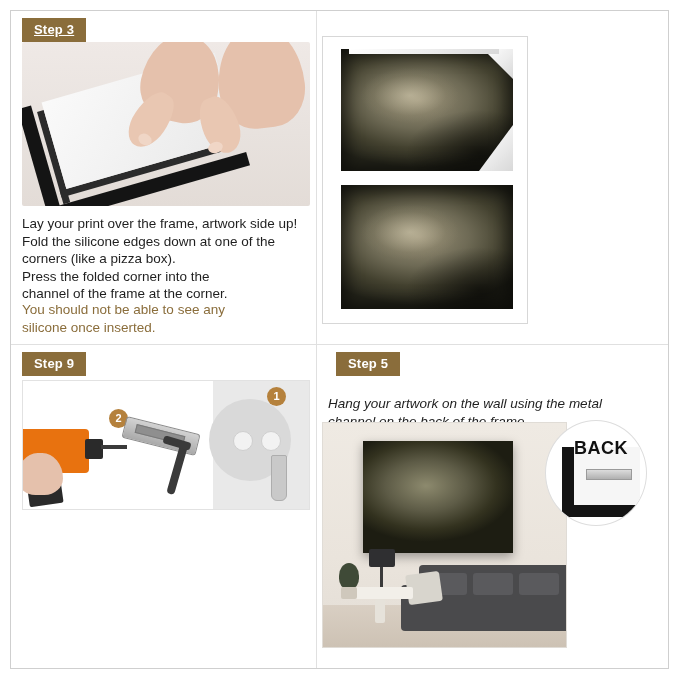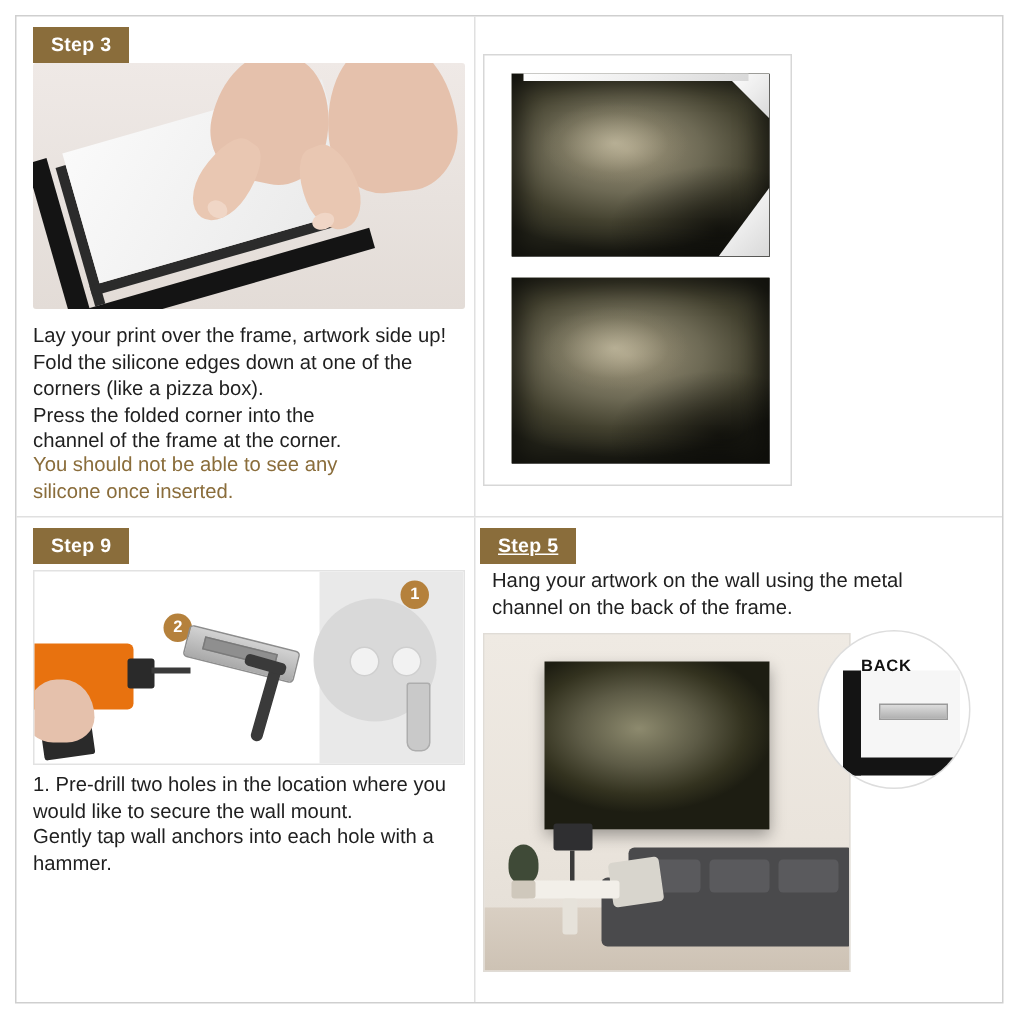--- a/index.html
+++ b/index.html
@@ -271,21 +271,21 @@
     height: 104px;
     border-radius: 50%;
     background: #ffffff;
     border: 1px solid #dddddd;
     overflow: hidden;
   }
   .back-label {
     position: absolute;
     left: 574px;
     top: 438px;
-    font-size: 11px;
+    font-size: 18px;
     font-weight: bold;
     color: #111;
     letter-spacing: 0.5px;
   }
   .back-frame-v {
     position: absolute;
     left: 16px;
     top: 26px;
     width: 12px;
     height: 70px;
@@ -326,21 +326,21 @@
 <body>
 
 <div class="page">
   <div class="frame"></div>
 
   <div class="divider" style="left:11px; top:344px; width:657px; height:1px;"></div>
 
   <div class="divider" style="left:316px; top:345px; width:1px; height:323px;"></div>
   <div class="divider" style="left:316px; top:11px; width:1px; height:333px;"></div>
 
-  <div class="step-badge" style="left:22px; top:18px;">Step 3</div>
+  <div class="step-badge" style="left:22px; top:18px;text-decoration:underline;">Step 3</div>
 
   <div class="photo" id="photo-step3-main">
 
     <div class="frame-corner">
       <div class="fc-bar" style="left:0; top:0; width:14px; height:118px;"></div>
       <div class="fc-bar" style="left:0; top:104px; width:208px; height:14px;"></div>
       <div class="fc-bar inner" style="left:18px; top:8px; width:7px; height:96px;"></div>
       <div class="fc-bar inner" style="left:18px; top:90px; width:178px; height:7px;"></div>
       <div style="position:absolute; left:25px; top:0; width:180px; height:90px; background:linear-gradient(135deg,#fafafa,#e9e9e9);"></div>
     </div>
@@ -392,25 +392,23 @@
 
     <div class="metal-mount" style="left:100px; top:44px; width:74px; height:20px; transform:rotate(14deg); border-radius:3px;"></div>
     <div class="metal-mount" style="left:112px; top:49px; width:48px; height:7px; transform:rotate(14deg); background:#8f8f8f; border-color:#7a7a7a;"></div>
 
     <div class="screw" style="left:150px; top:64px; width:8px; height:50px; transform:rotate(16deg); border-radius:0 0 4px 4px;"></div>
     <div class="screw" style="left:140px; top:58px; width:28px; height:8px; transform:rotate(16deg); border-radius:3px;"></div>
 
     <div class="anchor" style="left:248px; top:74px; width:14px; height:44px; border-radius:2px 2px 6px 6px;"></div>
   </div>
 
-  <div class="text-block" style="left:22px; top:514px; width:292px;">1. Pre-drill two holes in the location where you would like to secure the wall mount.
-Gently tap wall anchors into each hole with a hammer.</div>
-
-  <div class="step-badge" style="left:320px; top:352px;text-decoration:underline;">Step 5</div>
-  <div class="text-block" style="left:328px; top:378px; width:320px;">Hang your artwork on the wall using the metal
+
+  <div class="step-badge" style="left:336px; top:352px;">Step 5</div>
+  <div class="text-block" style="left:328px; top:395px; width:320px;font-style:italic;">Hang your artwork on the wall using the metal
 channel on the back of the frame.</div>
 
   <div class="photo" id="photo-step5">
     <div class="wall"></div>
     <div class="room-art"></div>
     <div class="floor"></div>
 
     <div class="sofa" style="left:78px; top:162px; width:168px; height:46px;"></div>
     <div class="sofa" style="left:96px; top:142px; width:150px; height:26px;"></div>
     <div class="cushion" style="left:104px; top:150px; width:40px; height:22px;"></div>

